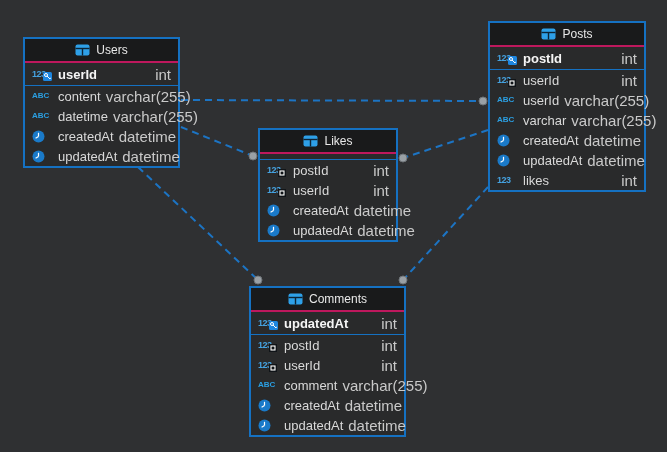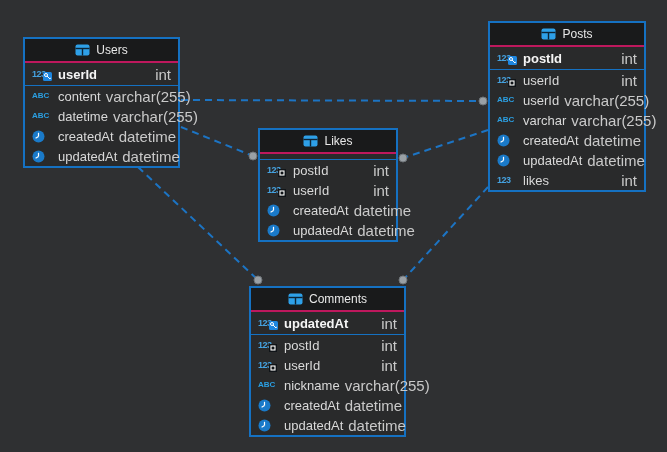--- a/index.html
+++ b/index.html
@@ -353,21 +353,21 @@
                 <rect x="2" y="2" width="4" height="4" fill="none" stroke="#ffffff" stroke-width="1.1"></rect>
               </svg></span>
           </span>
           <span class="col-name">userId</span>
           <span class="col-type">int</span>
         </div>
         <div class="col-row">
           <span class="icon-cell">
             <span class="abc">ABC</span>
           </span>
-          <span class="col-name">nickname</span>
+          <span class="col-name">comment</span>
           <span class="col-type">varchar(255)</span>
         </div>
         <div class="col-row">
           <span class="icon-cell">
             <span style="line-height: 0;"><svg width="13" height="13" viewBox="0 0 13 13">
                 <circle cx="6.5" cy="6.5" r="6" fill="#1a7ac9"></circle>
                 <line x1="6.5" y1="6.5" x2="6.5" y2="2.8" stroke="#ffffff" stroke-width="1.2"></line>
                 <line x1="6.5" y1="6.5" x2="3.6" y2="8.2" stroke="#ffffff" stroke-width="1.2"></line>
               </svg></span>
           </span>

